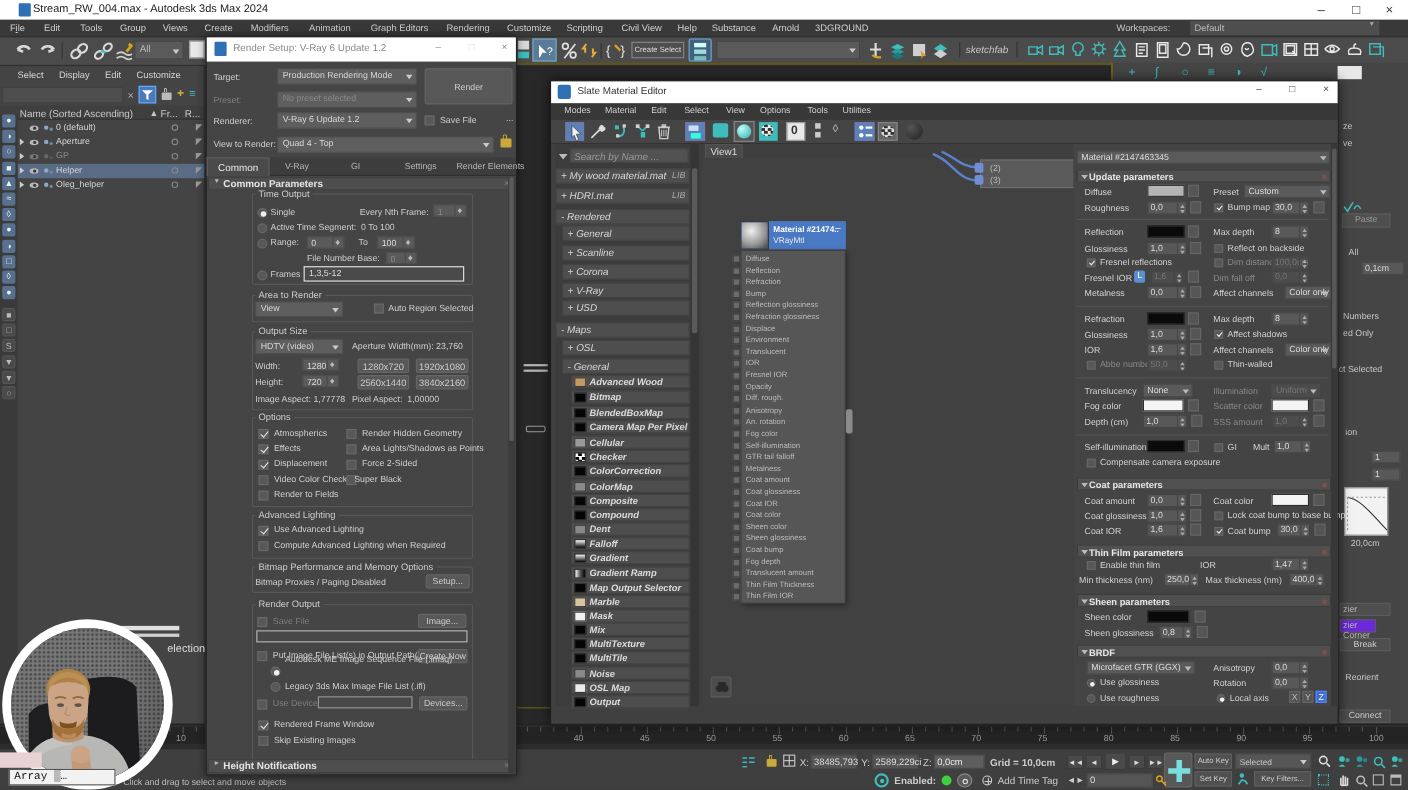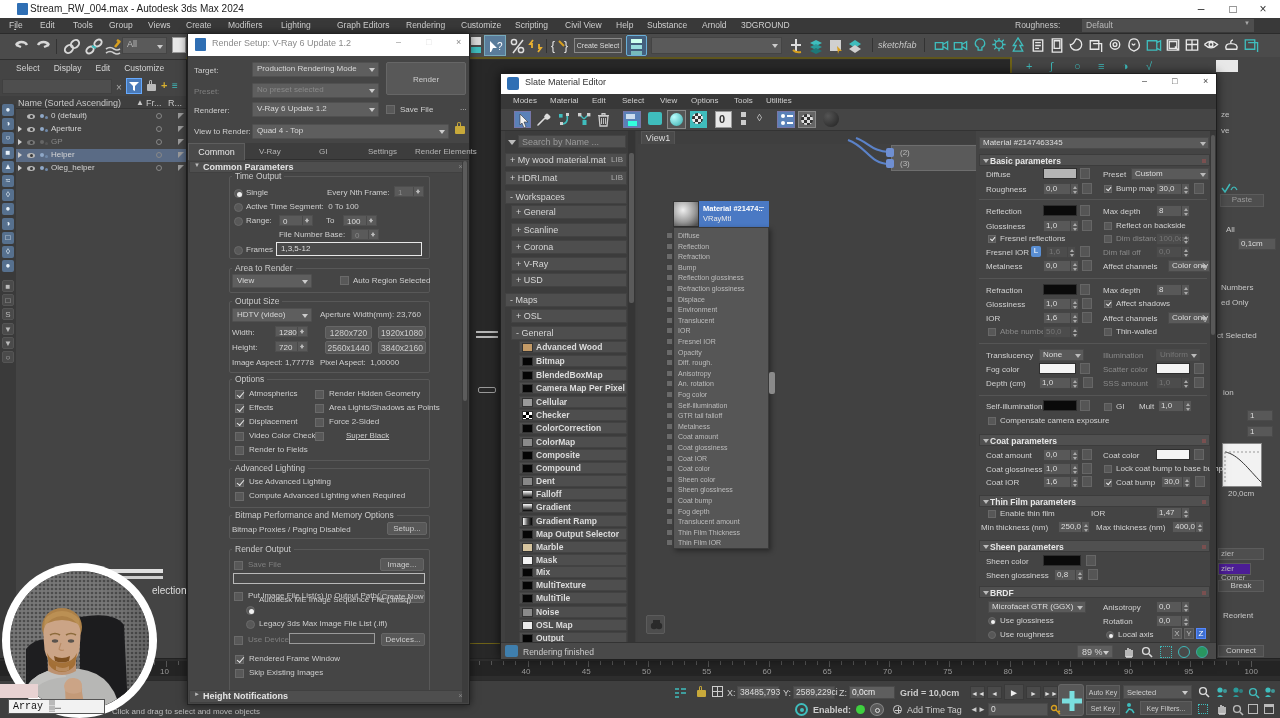--- a/index.html
+++ b/index.html
@@ -75,31 +75,31 @@
     <span class="wbtn" style="right:10px;">×</span>
   </div>
   <div class="abs" id="menubar">
     <span style="left:9px;">F<u>i</u>le</span>
       <span style="left:40px;">Edit</span>
       <span style="left:73px;">Tools</span>
     <span style="left:109px;">Group</span>
       <span style="left:148px;">Views</span>
       <span style="left:186px;">Create</span>
     <span style="left:228px;">Modifiers</span>
-      <span style="left:281px;">Lighting</span>
+      <span style="left:281px;">Animation</span>
       <span style="left:337px;">Graph Editors</span>
     <span style="left:406px;">Rendering</span>
       <span style="left:461px;">Customize</span>
       <span style="left:515px;">Scripting</span>
     <span style="left:565px;">Civil View</span>
       <span style="left:616px;">Help</span>
       <span style="left:647px;">Substance</span>
     <span style="left:702px;">Arnold</span>
       <span style="left:741px;">3DGROUND</span>
-    <span style="left:1015px;color:#c8c8c8;">Roughness:</span>
+    <span style="left:1015px;color:#c8c8c8;">Workspaces:</span>
     <span style="left:1082px; width:172px; height:13px; top:1px; background:#4e4e4e; padding:1px 4px; color:#bbb;">Default<span style="position:absolute;right:4px;top:1px;font-size:6px;color:#aaa;">▼</span></span>
   </div>
   <div class="abs" id="toolbar">
       <div style="position: absolute; left: 12px; top: 3px; width: 20px; height: 20px;"><svg width="20" height="20" viewBox="0 0 20 20">
           <path d="M4 8 C 6 4, 13 4, 15 8 M4 8 l4 -3 M4 8 l5 2" stroke="#d8d8d8" stroke-width="2.4" fill="none"></path>
         </svg></div>
       <div style="position: absolute; left: 33px; top: 3px; width: 20px; height: 20px;"><svg width="20" height="20" viewBox="0 0 20 20">
           <path d="M16 8 C 14 4, 7 4, 5 8 M16 8 l-4 -3 M16 8 l-5 2" stroke="#d8d8d8" stroke-width="2.4" fill="none"></path>
         </svg></div>
       <div style="position: absolute; left: 56px; top: 5px; width: 1px; height: 15px; background: rgb(51, 51, 51);"></div>
@@ -327,21 +327,21 @@
         <div style="position: absolute; left: 205px; top: 274px; white-space: nowrap; color: rgb(200, 200, 200); font-size: 8px;">ct Selected</div>
         <div style="position: absolute; left: 211px; top: 331px; white-space: nowrap; color: rgb(200, 200, 200); font-size: 8px;">ion</div>
         <div style="position: absolute; left: 235px; top: 353px; width: 26px; height: 11px; background: rgb(88, 88, 88); border: 1px solid rgb(74, 74, 74); color: rgb(221, 221, 221); font-size: 8px; padding: 0px 2px;">1</div>
         <div style="position: absolute; left: 235px; top: 369px; width: 26px; height: 11px; background: rgb(88, 88, 88); border: 1px solid rgb(74, 74, 74); color: rgb(221, 221, 221); font-size: 8px; padding: 0px 2px;">1</div>
         <div style="position: absolute; left: 210px; top: 386px; width: 40px; height: 44px; background: rgb(242, 242, 242); border: 1px solid rgb(136, 136, 136);"><svg width="40" height="44">
             <path d="M2 8 C 15 10 26 26 38 38" stroke="#333" fill="none"></path>
             <path d="M2 8 h36 M2 8 v30" stroke="#999" stroke-dasharray="2 2" fill="none"></path>
           </svg></div>
         <div style="position: absolute; left: 216px; top: 432px; white-space: nowrap; color: rgb(200, 200, 200); font-size: 8px;">20,0cm</div>
         <div style="position: absolute; left: 206px; top: 491px; width: 46px; height: 12px; background: rgb(78, 78, 78); border: 1px solid rgb(92, 92, 92); color: rgb(187, 187, 187); font-size: 8px; padding: 0px 2px;">zier</div>
-        <div style="position: absolute; left: 206px; top: 506px; width: 33px; height: 12px; background: #4c1d95; border: 1px solid rgb(92, 92, 92); color: rgb(187, 187, 187); font-size: 8px; padding: 0px 2px;">zier Corner</div>
+        <div style="position: absolute; left: 206px; top: 506px; width: 33px; height: 12px; background: #6d28d9; border: 1px solid rgb(92, 92, 92); color: rgb(187, 187, 187); font-size: 8px; padding: 0px 2px;">zier Corner</div>
         <div style="position: absolute; left: 206px; top: 523px; width: 46px; height: 12px; background: rgb(78, 78, 78); border: 1px solid rgb(92, 92, 92); color: rgb(204, 204, 204); font-size: 8px; text-align: center;">Break</div>
         <div style="position: absolute; left: 211px; top: 554px; white-space: nowrap; color: rgb(200, 200, 200); font-size: 8px;">Reorient</div>
         <div style="position: absolute; left: 206px; top: 588px; width: 46px; height: 12px; background: rgb(78, 78, 78); border: 1px solid rgb(92, 92, 92); color: rgb(204, 204, 204); font-size: 8px; text-align: center;">Connect</div>
       </div>
       <div style="position: absolute; left: 290px; top: 271px; width: 22px; height: 1.5px; background: rgb(181, 181, 181);"></div>
       <div style="position: absolute; left: 290px; top: 276px; width: 22px; height: 1.5px; background: rgb(181, 181, 181);"></div>
       <div style="position: absolute; left: 292px; top: 327px; width: 18px; height: 6px; border: 1px solid rgb(153, 153, 153); border-radius: 2px;"></div>
       <div style="position: absolute; left: 1030px; top: 0px; width: 22px; height: 12px; background: rgb(232, 232, 232);"></div>
     </div>
   <div class="abs" id="timeline" style="background: rgb(45, 45, 45);">
@@ -646,21 +646,21 @@
         <span class="lab" style="left:19px;top:23px;">Effects</span>
       <span class="cb" style="left:85px;top:24px;"></span>
         <span class="lab" style="left:99px;top:23px;">Area Lights/Shadows as Points</span>
       <span class="cb on" style="left:5px;top:38px;"></span>
         <span class="lab" style="left:19px;top:37px;">Displacement</span>
       <span class="cb" style="left:85px;top:38px;"></span>
         <span class="lab" style="left:99px;top:37px;">Force 2-Sided</span>
       <span class="cb" style="left:5px;top:52px;"></span>
         <span class="lab" style="left:19px;top:51px;">Video Color Check</span>
       <span class="cb" style="left:85px;top:52px;"></span>
-        <span class="lab" style="left:116px;top:51px;text-decoration:underline;">Super Black</span>
+        <span class="lab" style="left:92px;top:51px;">Super Black</span>
       <span class="cb" style="left:5px;top:66px;"></span>
         <span class="lab" style="left:19px;top:65px;">Render to Fields</span>
     </div>
 
     <div class="grp" style="left:41px;top:434px;width:201px;height:40px;">
       <span class="glabel">Advanced Lighting</span>
       <span class="cb on" style="left:5px;top:9px;"></span>
         <span class="lab" style="left:19px;top:8px;">Use Advanced Lighting</span>
       <span class="cb" style="left:5px;top:23px;"></span>
         <span class="lab" style="left:19px;top:22px;">Compute Advanced Lighting when Required</span>
@@ -774,26 +774,26 @@
           <div style="position: absolute; left: 3px; top: 9px; width: 4px; height: 4px; background: rgb(255, 255, 255); border-radius: 50%;"></div>
           <div style="position: absolute; left: 9px; top: 3px; width: 6px; height: 2px; background: rgb(255, 255, 255);"></div>
           <div style="position: absolute; left: 9px; top: 10px; width: 6px; height: 2px; background: rgb(255, 255, 255);"></div>
         </div>
         <div style="position: absolute; left: 297px; top: 2px; width: 18px; height: 17px; background: rgb(102, 102, 102); border: 1px solid rgb(136, 136, 136);">
           <div style="position: absolute; left: 2px; top: 2px; width: 12px; height: 11px; background: repeating-conic-gradient(rgb(51, 51, 51) 0deg, rgb(51, 51, 51) 25%, rgb(221, 221, 221) 0deg, rgb(221, 221, 221) 50%) 0px 0px / 6px 6px; border-radius: 50%;"></div>
         </div>
         <div style="position: absolute; left: 322px; top: 2px; width: 16px; height: 16px; background: radial-gradient(circle at 5px 5px, rgb(85, 85, 85), rgb(34, 34, 34)); border-radius: 50%;"></div>
       </div>
 
-    <div id="sl-left" style="position:absolute;left:4px;top:57px;width:131px;height:511px;background:#3c3c3c;font-size:9px;">
+    <div id="sl-left" style="position:absolute;left:4px;top:57px;width:131px;height:511px;background:#3c3c3c;font-size:9px;font-style:italic;">
         <div style="position: absolute; left: 3px; top: 9px; width: 0px; height: 0px; border-left: 4px solid transparent; border-right: 4px solid transparent; border-top: 5px solid rgb(187, 187, 187);"></div>
         <div style="position: absolute; left: 13px; top: 4px; width: 108px; height: 13px; background: rgb(82, 82, 82); border: 1px solid rgb(68, 68, 68); color: rgb(154, 154, 154); font-size: 9px; padding: 1px 3px;">Search by Name ...</div>
         <div style="position: absolute; left: 0px; top: 22px; width: 122px; height: 14px; background: rgb(78, 78, 78); border: 1px solid rgb(66, 66, 66); color: rgb(214, 214, 214); font-size: 9px; padding: 1px 4px; white-space: nowrap; overflow: hidden;">+ My wood material.mat<div style="position: absolute; right: 3px; top: 1px; font-size: 8px; color: rgb(170, 170, 170);">LIB</div></div>
         <div style="position: absolute; left: 0px; top: 40px; width: 122px; height: 14px; background: rgb(78, 78, 78); border: 1px solid rgb(66, 66, 66); color: rgb(214, 214, 214); font-size: 9px; padding: 1px 4px; white-space: nowrap; overflow: hidden;">+ HDRI.mat<div style="position: absolute; right: 3px; top: 1px; font-size: 8px; color: rgb(170, 170, 170);">LIB</div></div>
-        <div style="position: absolute; left: 0px; top: 59px; width: 122px; height: 14px; background: rgb(78, 78, 78); border: 1px solid rgb(66, 66, 66); color: rgb(214, 214, 214); font-size: 9px; padding: 1px 4px; white-space: nowrap; overflow: hidden;">- Workspaces</div>
+        <div style="position: absolute; left: 0px; top: 59px; width: 122px; height: 14px; background: rgb(78, 78, 78); border: 1px solid rgb(66, 66, 66); color: rgb(214, 214, 214); font-size: 9px; padding: 1px 4px; white-space: nowrap; overflow: hidden;">- Rendered</div>
         <div style="position: absolute; left: 6px; top: 74px; width: 116px; height: 14px; background: rgb(78, 78, 78); border: 1px solid rgb(66, 66, 66); color: rgb(214, 214, 214); font-size: 9px; padding: 1px 4px; white-space: nowrap; overflow: hidden;">+ General</div>
         <div style="position: absolute; left: 6px; top: 92px; width: 116px; height: 14px; background: rgb(78, 78, 78); border: 1px solid rgb(66, 66, 66); color: rgb(214, 214, 214); font-size: 9px; padding: 1px 4px; white-space: nowrap; overflow: hidden;">+ Scanline</div>
         <div style="position: absolute; left: 6px; top: 109px; width: 116px; height: 14px; background: rgb(78, 78, 78); border: 1px solid rgb(66, 66, 66); color: rgb(214, 214, 214); font-size: 9px; padding: 1px 4px; white-space: nowrap; overflow: hidden;">+ Corona</div>
         <div style="position: absolute; left: 6px; top: 126px; width: 116px; height: 14px; background: rgb(78, 78, 78); border: 1px solid rgb(66, 66, 66); color: rgb(214, 214, 214); font-size: 9px; padding: 1px 4px; white-space: nowrap; overflow: hidden;">+ V-Ray</div>
         <div style="position: absolute; left: 6px; top: 142px; width: 116px; height: 14px; background: rgb(78, 78, 78); border: 1px solid rgb(66, 66, 66); color: rgb(214, 214, 214); font-size: 9px; padding: 1px 4px; white-space: nowrap; overflow: hidden;">+ USD</div>
         <div style="position: absolute; left: 0px; top: 162px; width: 122px; height: 14px; background: rgb(78, 78, 78); border: 1px solid rgb(66, 66, 66); color: rgb(214, 214, 214); font-size: 9px; padding: 1px 4px; white-space: nowrap; overflow: hidden;">- Maps</div>
         <div style="position: absolute; left: 6px; top: 178px; width: 116px; height: 14px; background: rgb(78, 78, 78); border: 1px solid rgb(66, 66, 66); color: rgb(214, 214, 214); font-size: 9px; padding: 1px 4px; white-space: nowrap; overflow: hidden;">+ OSL</div>
         <div style="position: absolute; left: 6px; top: 195px; width: 116px; height: 14px; background: rgb(78, 78, 78); border: 1px solid rgb(66, 66, 66); color: rgb(214, 214, 214); font-size: 9px; padding: 1px 4px; white-space: nowrap; overflow: hidden;">- General</div>
         <div style="position: absolute; left: 14px; top: 210px; width: 108px; height: 12px; background: rgb(78, 78, 78); border: 1px solid rgb(66, 66, 66); color: rgb(220, 220, 220); font-size: 8.5px; padding: 0px 2px 0px 16px; white-space: nowrap; overflow: hidden; font-weight: bold;">Advanced Wood<div style="position: absolute; left: 2px; top: 1px; width: 11px; height: 9px; border: 1px solid rgb(51, 51, 51); background: rgb(195, 154, 102);"></div></div>
         <div style="position: absolute; left: 14px; top: 224px; width: 108px; height: 12px; background: rgb(78, 78, 78); border: 1px solid rgb(66, 66, 66); color: rgb(220, 220, 220); font-size: 8.5px; padding: 0px 2px 0px 16px; white-space: nowrap; overflow: hidden; font-weight: bold;">Bitmap<div style="position: absolute; left: 2px; top: 1px; width: 11px; height: 9px; border: 1px solid rgb(51, 51, 51); background: rgb(5, 5, 5);"></div></div>
@@ -907,21 +907,21 @@
               <circle cx="7" cy="10" r="3.2" fill="#2a2a2a"></circle>
               <circle cx="12" cy="10" r="3.2" fill="#2a2a2a"></circle>
               <rect x="6" y="4" width="7" height="4" fill="#2a2a2a"></rect>
             </svg></div>
         </div>
     </div>
 
     <div id="sl-right" style="position:absolute;left:475px;top:57px;width:240px;height:511px;background:#444444;font-size:9px;">
         <div style="position: absolute; left: 3px; top: 6px; width: 230px; height: 12px; background: rgb(90, 90, 90); border: 1px solid rgb(74, 74, 74); font-size: 8px; color: rgb(221, 221, 221); padding: 0px 3px; white-space: nowrap; overflow: hidden;">Material #2147463345<div style="position: absolute; right: 2px; top: 4px; width: 0px; height: 0px; border-left: 3px solid transparent; border-right: 3px solid transparent; border-top: 4px solid rgb(187, 187, 187);"></div></div>
         <div style="position: absolute; left: 3px; top: 23px; width: 231px; height: 12px; background: rgb(80, 80, 80); border: 1px solid rgb(60, 60, 60);">
-          <div style="position: absolute; left: 10px; top: 1px; font-size: 8.5px; font-weight: bold; color: rgb(230, 230, 230);">Basic parameters</div>
+          <div style="position: absolute; left: 10px; top: 1px; font-size: 8.5px; font-weight: bold; color: rgb(230, 230, 230);">Update parameters</div>
           <div style="position: absolute; left: 3px; top: 4px; width: 0px; height: 0px; border-left: 3px solid transparent; border-right: 3px solid transparent; border-top: 4px solid rgb(187, 187, 187);"></div>
           <div style="position: absolute; right: 3px; top: 4px; width: 4px; height: 4px; background: rgb(122, 80, 80);"></div>
         </div>
         <div style="position: absolute; left: 10px; top: 39px; font-size: 8px; white-space: nowrap; color: rgb(210, 210, 210);">Diffuse</div>
         <div style="position: absolute; left: 67px; top: 37px; width: 34px; height: 11px; background: rgb(180, 180, 180); border: 1px solid rgb(46, 46, 46);"></div>
         <div style="position: absolute; left: 104px; top: 37px; width: 10px; height: 11px; background: rgb(85, 85, 85); border: 1px solid rgb(102, 102, 102);"></div>
         <div style="position: absolute; left: 127px; top: 39px; font-size: 8px; white-space: nowrap; color: rgb(210, 210, 210);">Preset</div>
         <div style="position: absolute; left: 155px; top: 37px; width: 78px; height: 12px; background: rgb(90, 90, 90); border: 1px solid rgb(74, 74, 74); font-size: 8px; color: rgb(221, 221, 221); padding: 0px 3px; white-space: nowrap; overflow: hidden;">Custom<div style="position: absolute; right: 2px; top: 4px; width: 0px; height: 0px; border-left: 3px solid transparent; border-right: 3px solid transparent; border-top: 4px solid rgb(187, 187, 187);"></div></div>
         <div style="position: absolute; left: 10px; top: 54px; font-size: 8px; white-space: nowrap; color: rgb(210, 210, 210);">Roughness</div>
         <div style="position: absolute; left: 67px; top: 52px; width: 36px; height: 12px; background: rgb(88, 88, 88); border: 1px solid rgb(69, 69, 69); font-size: 8px; color: rgb(221, 221, 221); padding: 0px 2px; white-space: nowrap; overflow: hidden;">0,0<div style="position: absolute; right: 0px; top: 0px; width: 8px; height: 12px; border-left: 1px solid rgb(69, 69, 69);">
@@ -1155,35 +1155,20 @@
           <div style="position: absolute; left: 2px; top: 2px; width: 4px; height: 4px; background: rgb(242, 242, 242); border-radius: 50%;"></div>
         </div>
         <div style="position: absolute; left: 142px; top: 499px; font-size: 8px; white-space: nowrap; color: rgb(210, 210, 210);">Local axis</div>
         <div style="position: absolute; left: 196px; top: 497px; width: 10px; height: 11px; background: rgb(85, 85, 85); border: 1px solid rgb(102, 102, 102); color: rgb(187, 187, 187); font-size: 8px; text-align: center;">X</div>
         <div style="position: absolute; left: 208px; top: 497px; width: 10px; height: 11px; background: rgb(85, 85, 85); border: 1px solid rgb(102, 102, 102); color: rgb(187, 187, 187); font-size: 8px; text-align: center;">Y</div>
         <div style="position: absolute; left: 220px; top: 497px; width: 10px; height: 11px; background: rgb(62, 111, 208); border: 1px solid rgb(85, 136, 255); color: rgb(255, 255, 255); font-size: 8px; text-align: center;">Z</div>
         <div style="position: absolute; left: 234px; top: 0px; width: 6px; height: 511px; background: rgb(56, 56, 56);"></div>
         <div style="position: absolute; left: 235px; top: 4px; width: 4px; height: 200px; background: rgb(88, 88, 88); border-radius: 2px;"></div>
       </div>
 
-    <div style="position:absolute;left:0;top:568px;width:715px;height:17px;background:#494949;border-top:1px solid #333;">
-      <span style="position:absolute;left:4px;top:2px;width:13px;height:12px;background:#3f7fae;border-radius:2px;"></span>
-      <span style="position:absolute;left:22px;top:4px;font-size:8.5px;color:#ccc;">Rendering finished</span>
-      <span class="dd" style="left:576px;top:2px;width:36px;height:13px;font-size:9px;">89 %</span>
-      <svg style="position:absolute;left:622px;top:3px;" width="12" height="12">
-          <path d="M3 11 V4 M5 11 V2 M7 11 V3 M9 11 V4 M3 11 h6" stroke="#ddd" stroke-width="1.5"></path>
-        </svg>
-      <svg style="position:absolute;left:640px;top:3px;" width="12" height="12">
-          <circle cx="5" cy="5" r="3.4" stroke="#ddd" fill="none" stroke-width="1.4"></circle>
-          <path d="M8 8 l3 3" stroke="#ddd" stroke-width="1.6"></path>
-        </svg>
-      <span style="position:absolute;left:659px;top:3px;width:12px;height:12px;border:1px dotted #3fb9b9;"></span>
-      <span style="position:absolute;left:677px;top:3px;width:12px;height:12px;border:1px solid #3fb9b9;border-radius:50%;"></span>
-      <span style="position:absolute;left:695px;top:3px;width:12px;height:12px;border:1px solid #3fb9b9;border-radius:50%;background:#2a6;opacity:.8;"></span>
-    </div>
   </div>
 
   <div class="abs" id="webcam">
       <div class="inner">
         <div style="position: absolute; left: 0px; top: 0px; width: 139px; height: 139px;"><svg width="139" height="139">
             <defs>
               <pattern id="foam" width="4" height="4" patternUnits="userSpaceOnUse">
                 <rect width="4" height="4" fill="#777777"></rect>
                 <circle cx="2" cy="2" r="1.3" fill="#4c4c4c"></circle>
               </pattern>

